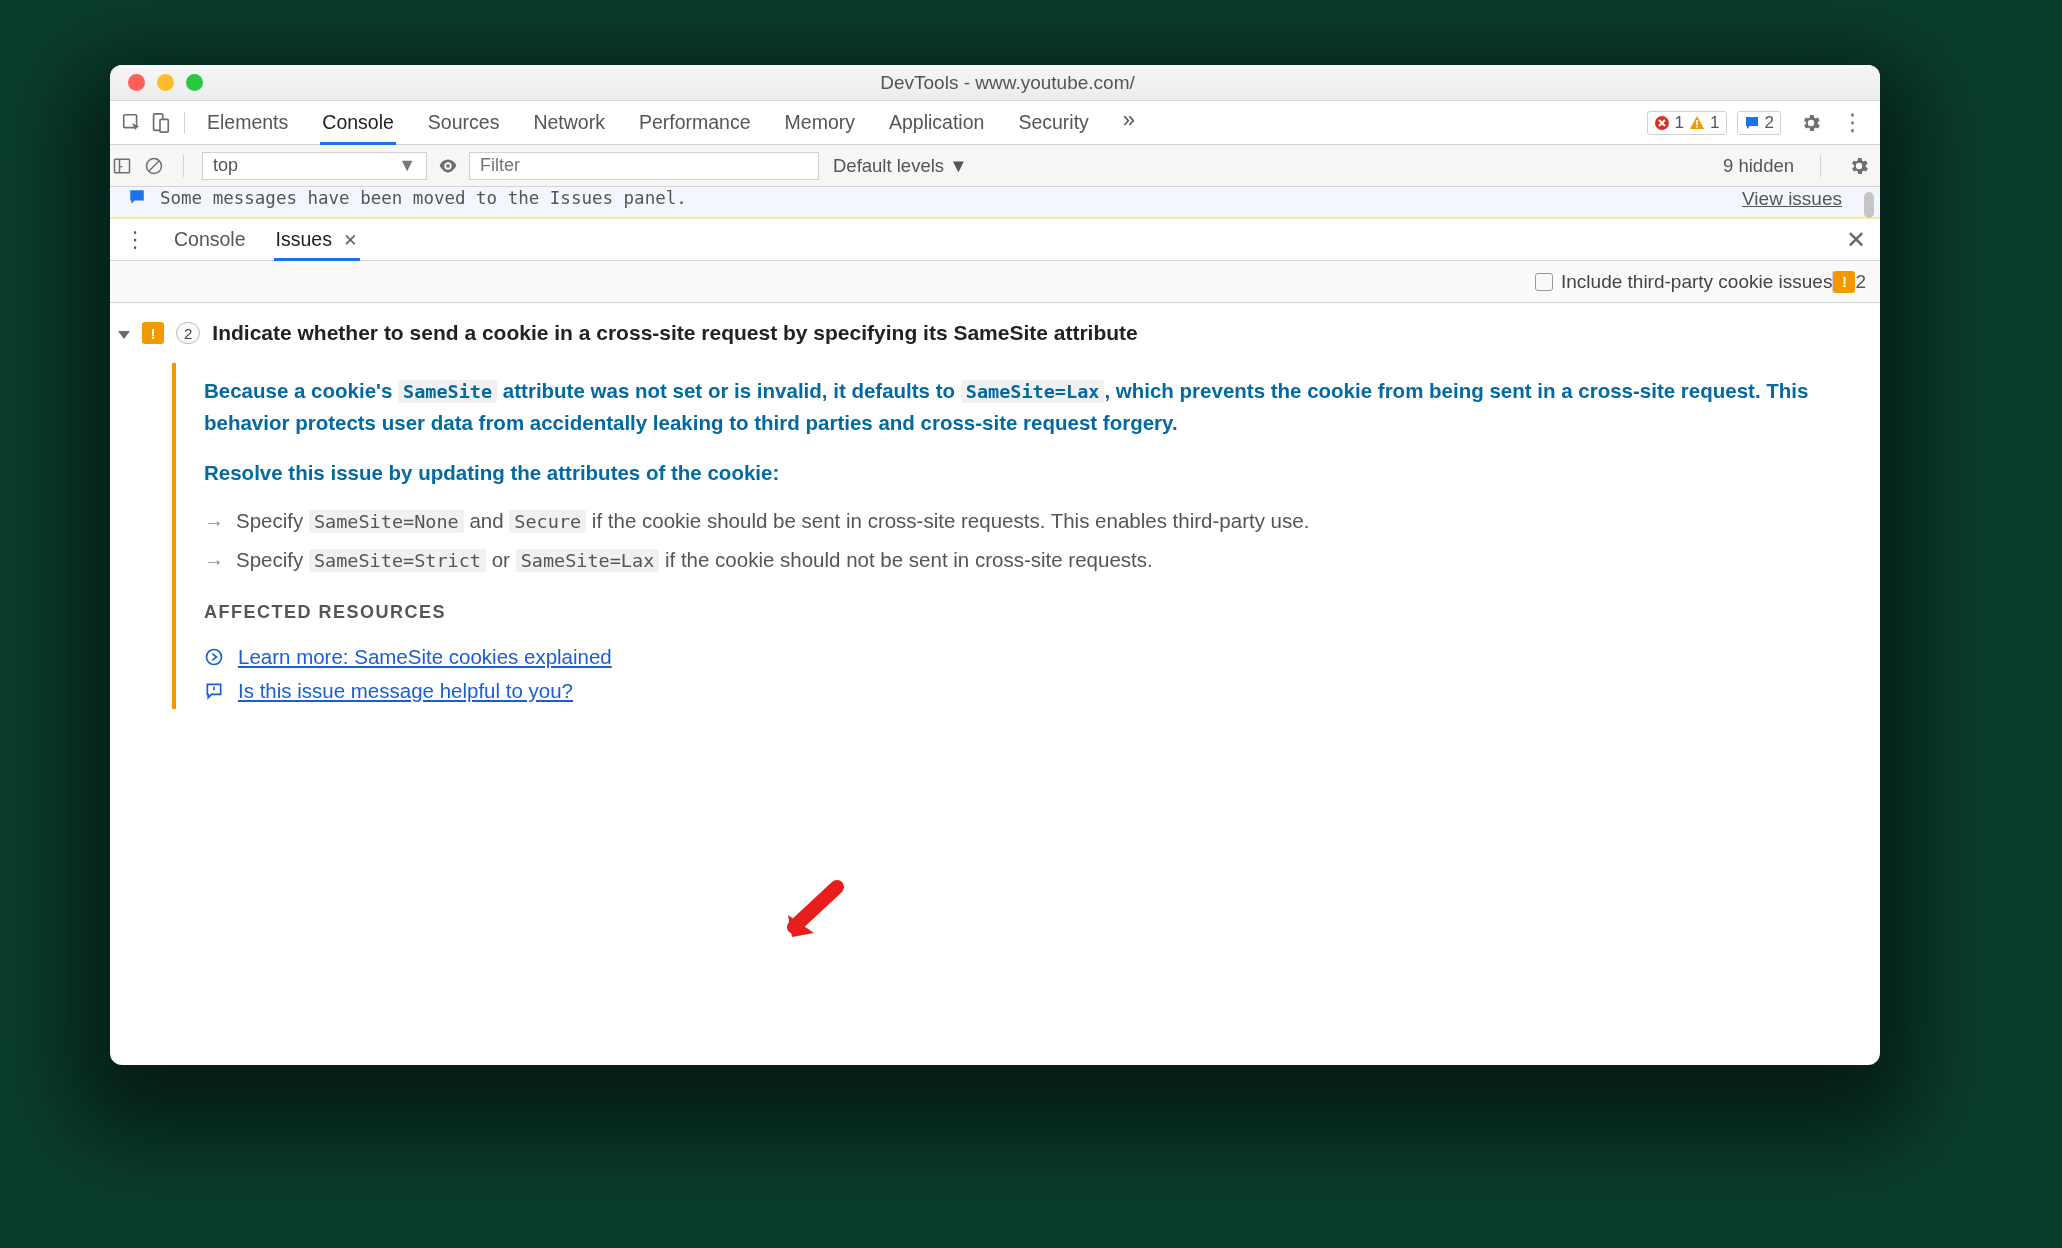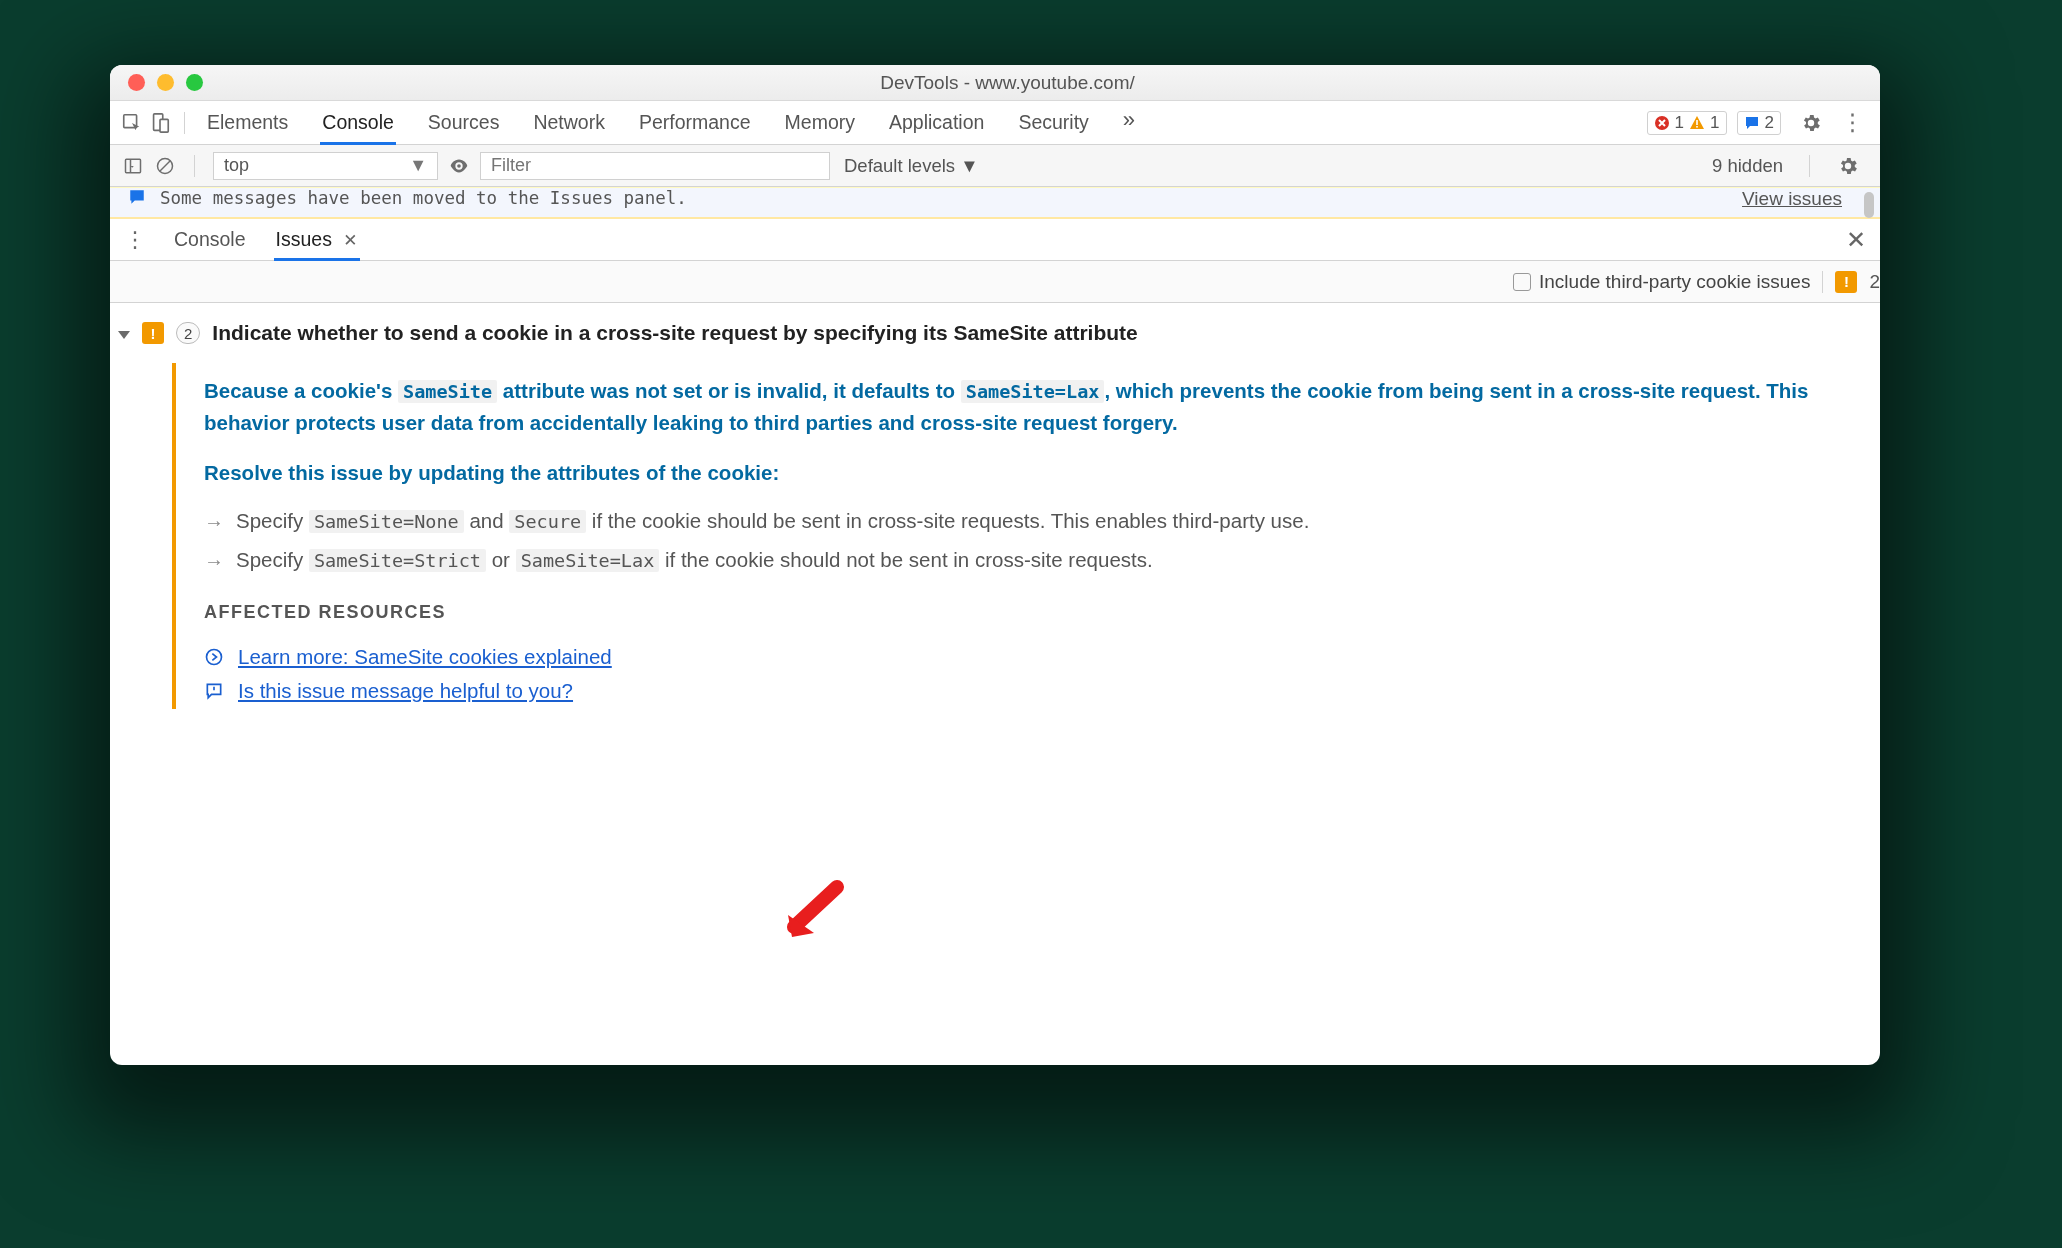--- a/index.html
+++ b/index.html
@@ -24,40 +24,40 @@
   .tabs { display:flex; gap:30px; margin-left:8px; }
   .tab { color:#555; font-size:19.5px; padding:10px 2px 10px 2px; cursor:pointer; position:relative; }
   .tab.active { color:#222; }
   .tab.active::after { content:""; position:absolute; left:0;right:0;bottom:-1px; height:3px; background:#1a73e8; }
   .spacer{flex:1;}
   .badge-box { display:flex; align-items:center; height:24px; border:1px solid #d0d0d0; border-radius:3px; padding:0 6px; gap:5px; color:#555; margin-right:6px; font-size:17px;}
   .badge-box svg{display:block;}
   .gear { width:24px;height:24px;color:#6e6e6e; margin:0 8px; display:flex;align-items:center;justify-content:center;}
   .kebab { color:#6e6e6e; font-size:23px; padding:0 6px; cursor:pointer;}
   
-  .filterbar { height:42px; background:#f6f6f6; border-bottom:1px solid #d3d3d3; display:flex; align-items:center; padding:0 12px; gap:10px; }
+  .filterbar { height:42px; background:#f6f6f6; border-bottom:1px solid #d3d3d3; display:flex; align-items:center; padding:0 1px; gap:10px; }
   .fb-icon { width:22px;height:22px;color:#6e6e6e; display:flex;align-items:center;justify-content:center;}
   .dropdown { height:28px; min-width:225px; border:1px solid #d0d0d0; background:#fff; display:flex;align-items:center;justify-content:space-between; padding:0 10px; font-size:18px; color:#555; cursor:pointer;}
   .filter-input{ height:28px; width:350px; border:1px solid #d0d0d0; background:#fff; padding:0 10px; font-size:18px; color:#888;}
   .levels{ color:#555; font-size:18.5px; cursor:pointer; margin-left:4px;}
   .hidden-count{ color:#555; font-size:18.5px; margin-right:8px;}
   
   .banner { height:32px; background:#f3f6fd; border-top:1px solid #fff9c2; border-bottom:2px solid #ffe8a3; display:flex;align-items:flex-start; padding:0 18px; gap:14px; position:relative;}
   .banner .msg{ font-family:Menlo,Consolas,monospace; color:#555; font-size:17.5px;}
   .banner a{ color:#555; font-size:19px; text-decoration:underline solid; cursor:pointer; margin-left:auto; margin-right:20px;}
   .vscroll{ position:absolute; right:6px; top:4px; width:10px; height:26px; background:#c6c6c6; border-radius:5px;}
   
   .drawer-tabs{ height:42px; border-bottom:1px solid #d3d3d3; display:flex;align-items:center; gap:26px; padding:0 14px;}
   .dtab{ font-size:19.5px; color:#555; padding:9px 2px; position:relative; cursor:pointer;}
   .dtab.active{ color:#222; }
   .dtab.active::after{ content:""; position:absolute; left:0;right:0;bottom:-1px; height:3px; background:#1a73e8;}
   .dclose{ margin-left:auto; font-size:24px; color:#666; cursor:pointer;}
   .kebab-v{ font-size:22px; color:#666; cursor:pointer;}
   
-  .issues-bar{ height:42px; background:#fafafa; border-bottom:1px solid #d3d3d3; display:flex;align-items:center;justify-content:flex-end; padding:0 0; gap:12px;}
+  .issues-bar{ height:42px; background:#fafafa; border-bottom:1px solid #d3d3d3; display:flex;align-items:center;justify-content:flex-end; padding:0 14px; }
   .chk{ display:flex;align-items:center; gap:8px; color:#444; font-size:19px;}
   .chkbox{ width:18px;height:18px;border:1.5px solid #999;border-radius:3px;}
   .sep{ width:1px;height:22px;background:#d3d3d3;}
   .wbadge{ width:22px;height:22px;background:#f29900;border-radius:3px; display:flex;align-items:center;justify-content:center; color:#fff; font-weight:bold; font-size:15px;}
   .wcount{ color:#555; font-size:19px;}
   
   .issue-area{ flex:1; padding:18px 20px 10px 8px; overflow:auto; }
   .issue-head{ display:flex; align-items:center; gap:12px; }
   .tri-down{ width:0;height:0;border-left:6px solid transparent;border-right:6px solid transparent;border-top:8px solid #6b6b6b; margin-top:3px;}
   .pill{ height:22px;min-width:24px;padding:0 7px;border:1px solid #bbb;border-radius:11px; background:#fafafa; font-size:15px; display:flex;align-items:center;justify-content:center; color:#444;}

